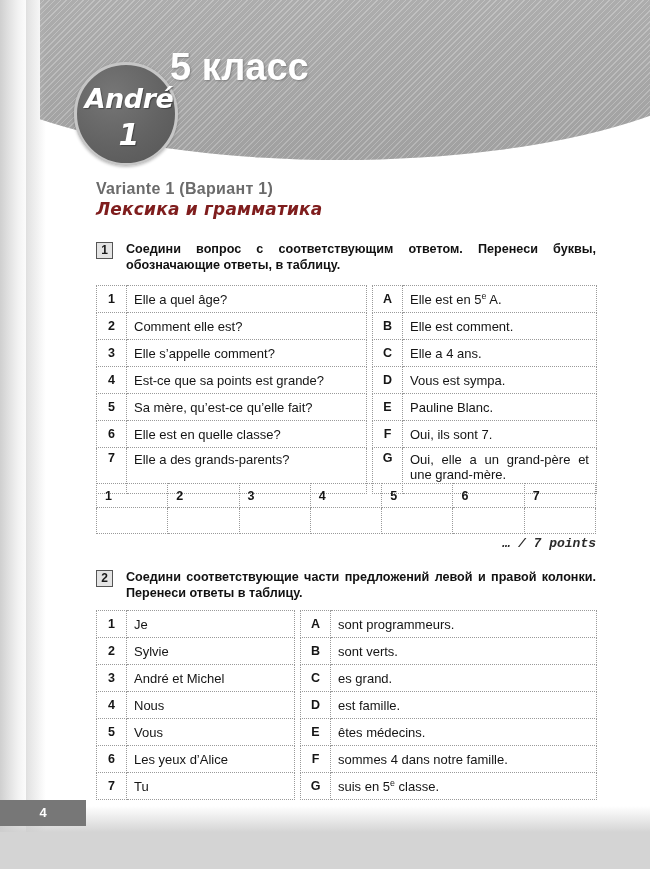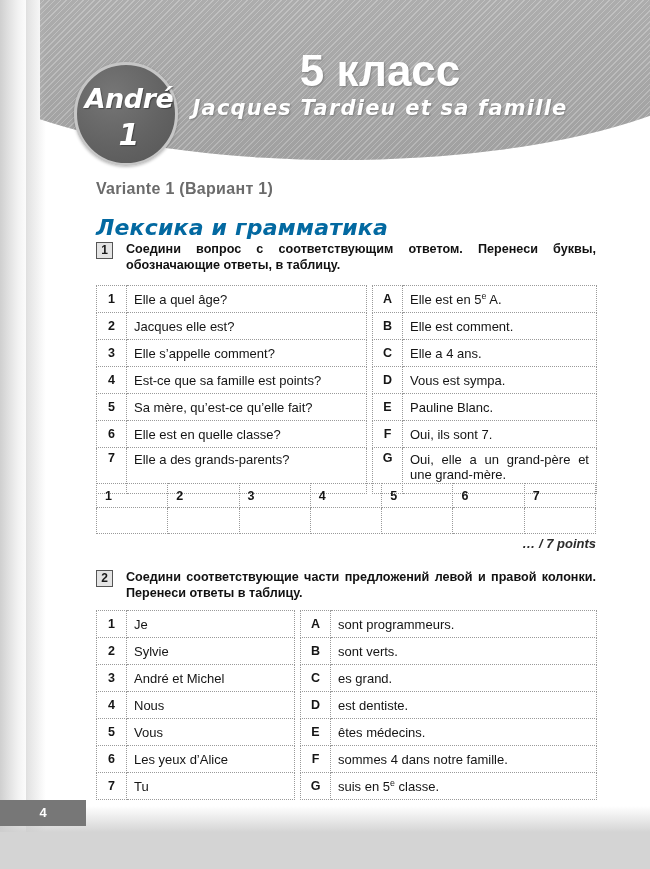--- a/index.html
+++ b/index.html
@@ -127,25 +127,24 @@
     font-weight: bold;
     font-size: 30px;
     text-shadow: 1px 1px 1px rgba(0,0,0,.35);
   }
 
   .banner-title {
     position: absolute;
     left: 170px;
     top: 46px;
     width: 420px;
-    text-align: center;
     color: #ffffff;
     font-family: "Liberation Sans", sans-serif;
     font-weight: bold;
-    font-size: 44px;
+    font-size: 38px;
     letter-spacing: 0px;
     z-index: 5;
     text-shadow: 1px 1px 2px rgba(90,90,90,.55);
   }
   .banner-sub {
     position: absolute;
     left: 170px;
     top: 96px;
     width: 420px;
     text-align: center;
@@ -174,26 +173,26 @@
     left: 96px;
     top: 180px;
     font-size: 16px;
     font-weight: bold;
     color: #6b6b6b;
     letter-spacing: .3px;
   }
   .lexique {
     position: absolute;
     left: 96px;
-    top: 215px;
+    top: 199px;
     font-family: "DejaVu Sans", sans-serif;
     font-style: italic;
     font-weight: bold;
-    font-size: 22px;
-    color: #0369a1;
+    font-size: 17px;
+    color: #7f1d1d;
     letter-spacing: .2px;
   }
 
   
   .task {
     position: absolute;
     left: 96px;
     width: 500px;
   }
   .task-num {
@@ -268,20 +267,21 @@
   }
   .grid td.blank { height: 21px; }
 
   .points {
     position: absolute;
     font-style: italic;
     font-weight: bold;
     font-size: 13px;
     color: #2b2b2b;
     text-align: right;
+    font-family: Liberation Mono, monospace;
   }
 
   sup { font-size: .68em; vertical-align: super; }
 
   
   .pagenum-bar {
     position: absolute;
     left: 0;
     top: 800px;
     width: 86px;
@@ -306,21 +306,20 @@
 
   <div class="banner"></div>
   <div class="banner-shade"></div>
 
   <div class="unit-badge">
     <div class="u-word">André</div>
     <div class="u-num">1</div>
   </div>
 
   <div class="banner-title">5 класс</div>
-  <div class="banner-sub">Jacques Tardieu et sa famille</div>
 
   <div class="content">
 
     <div class="variante">Variante 1 (Вариант 1)</div>
     <div class="lexique">Лексика и грамматика</div>
 
     <div class="task" style="top:241px;">
       <div class="task-num">1</div>
       <div class="task-text">Соедини вопрос с соответствующим ответом. Перенеси буквы, обозначающие ответы, в таблицу.</div>
     </div>
@@ -336,35 +335,35 @@
       <tbody>
           <tr>
             <td class="k">1</td>
             <td class="v">Elle a quel âge?</td>
             <td class="gap"></td>
             <td class="k">A</td>
             <td class="v">Elle est en 5<sup>e</sup> A.</td>
           </tr>
           <tr>
             <td class="k">2</td>
-            <td class="v">Jacques elle est?</td>
+            <td class="v">Comment elle est?</td>
             <td class="gap"></td>
             <td class="k">B</td>
             <td class="v">Elle est comment.</td>
           </tr>
           <tr>
             <td class="k">3</td>
             <td class="v">Elle s’appelle comment?</td>
             <td class="gap"></td>
             <td class="k">C</td>
             <td class="v">Elle a 4 ans.</td>
           </tr>
           <tr>
             <td class="k">4</td>
-            <td class="v">Est-ce que sa famille est points?</td>
+            <td class="v">Est-ce que sa points est grande?</td>
             <td class="gap"></td>
             <td class="k">D</td>
             <td class="v">Vous est sympa.</td>
           </tr>
           <tr>
             <td class="k">5</td>
             <td class="v">Sa mère, qu’est-ce qu’elle fait?</td>
             <td class="gap"></td>
             <td class="k">E</td>
             <td class="v">Pauline Blanc.</td>
@@ -444,21 +443,21 @@
             <td class="v">André et Michel</td>
             <td class="gap"></td>
             <td class="k">C</td>
             <td class="v">es grand.</td>
           </tr>
           <tr>
             <td class="k">4</td>
             <td class="v">Nous</td>
             <td class="gap"></td>
             <td class="k">D</td>
-            <td class="v">est dentiste.</td>
+            <td class="v">est famille.</td>
           </tr>
           <tr>
             <td class="k">5</td>
             <td class="v">Vous</td>
             <td class="gap"></td>
             <td class="k">E</td>
             <td class="v">êtes médecins.</td>
           </tr>
           <tr>
             <td class="k">6</td>

